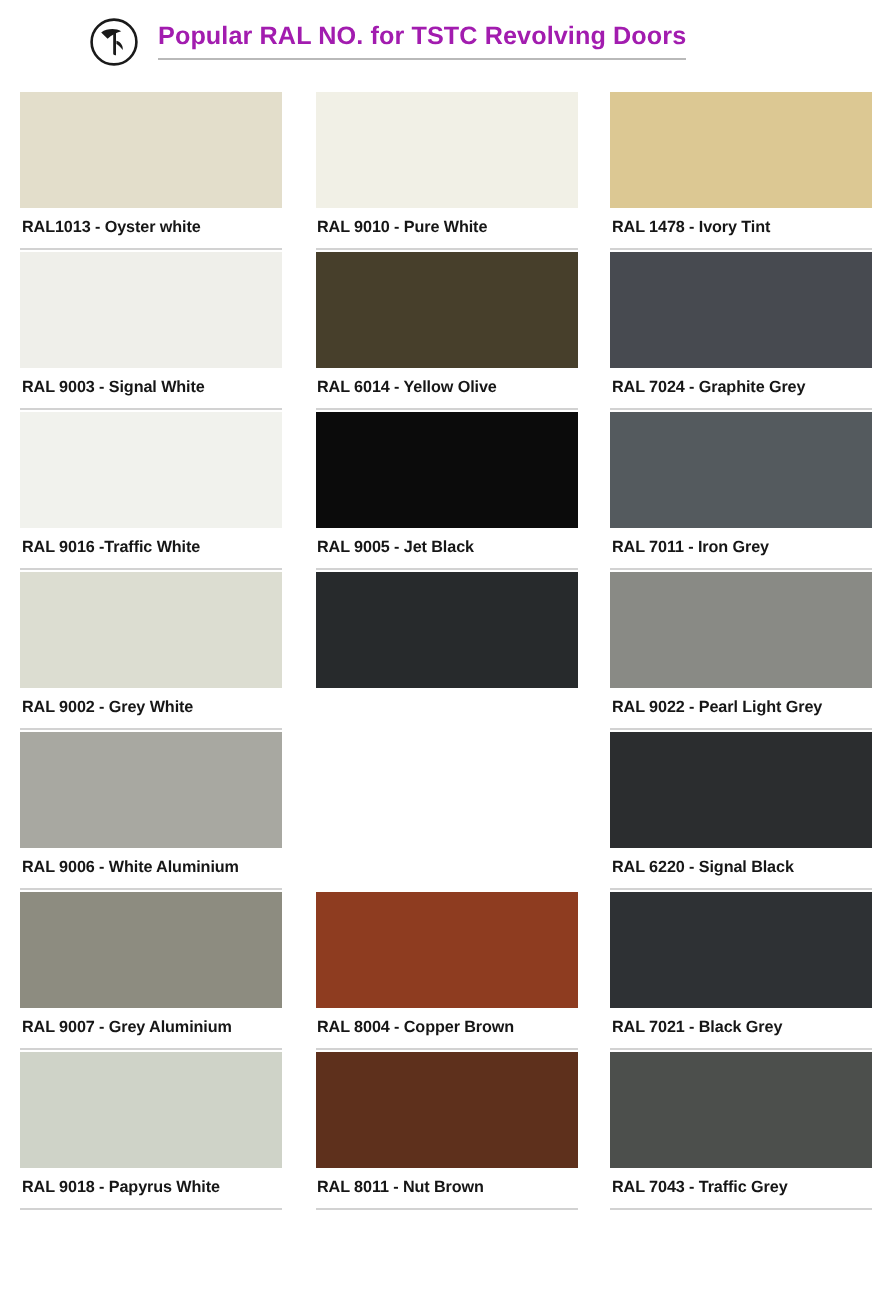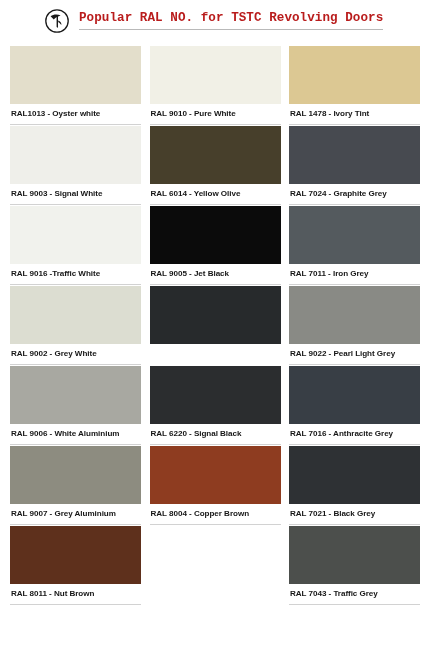--- a/index.html
+++ b/index.html
@@ -30,35 +30,34 @@
   }
   .logo svg { display: block; }
 
   .title-wrap {
     margin-left: 9px;
     padding-bottom: 2px;
   }
   .title {
     font-size: 12.6px;
     font-weight: bold;
-    color: #b91c1c;
+    color: #a21caf;
     letter-spacing: 0.05px;
     white-space: nowrap;
     line-height: 15px;
-    font-family: Liberation Mono, monospace;
   }
   .title-rule {
     height: 1px;
     background: #b9b9b9;
     margin-top: 3px;
   }
 
   
   .grid {
-    padding: 4px 18px 0 10px;
+    padding: 4px 2px 0 10px;
     box-sizing: border-box;
   }
   .row {
     display: flex;
     justify-content: space-between;
     margin-bottom: 1px;
   }
   .cell {
     width: 131px;
     box-sizing: border-box;
@@ -160,43 +159,43 @@
 
   <div class="row">
     <div class="cell">
       <div class="swatch" style="background: rgb(168, 168, 161);"></div>
       <div class="caption">RAL 9006 - White Aluminium</div>
     </div>
     <div class="cell">
       <div class="swatch" style="background: rgb(43, 45, 47);"></div>
       <div class="caption">RAL 6220 - Signal Black</div>
     </div>
-    <div class="cell">
-      <div class="swatch" style="background: rgb(56, 62, 69);"></div>
-      <div class="caption">RAL 7016 - Anthracite Grey</div>
-    </div>
   </div>
 
   <div class="row">
     <div class="cell">
       <div class="swatch" style="background: rgb(141, 140, 128);"></div>
       <div class="caption">RAL 9007 - Grey Aluminium</div>
     </div>
     <div class="cell">
       <div class="swatch" style="background: rgb(142, 60, 32);"></div>
       <div class="caption">RAL 8004 - Copper Brown</div>
     </div>
     <div class="cell">
       <div class="swatch" style="background: rgb(46, 49, 52);"></div>
       <div class="caption">RAL 7021 - Black Grey</div>
     </div>
   </div>
 
   <div class="row">
     <div class="cell">
+      <div class="swatch" style="background: rgb(207, 211, 200);"></div>
+      <div class="caption">RAL 9018 - Papyrus White</div>
+    </div>
+    <div class="cell">
       <div class="swatch" style="background: rgb(94, 48, 28);"></div>
       <div class="caption">RAL 8011 - Nut Brown</div>
     </div>
     <div class="cell">
       <div class="swatch" style="background: rgb(76, 79, 76);"></div>
       <div class="caption">RAL 7043 - Traffic Grey</div>
     </div>
   </div>
 
 </div>

